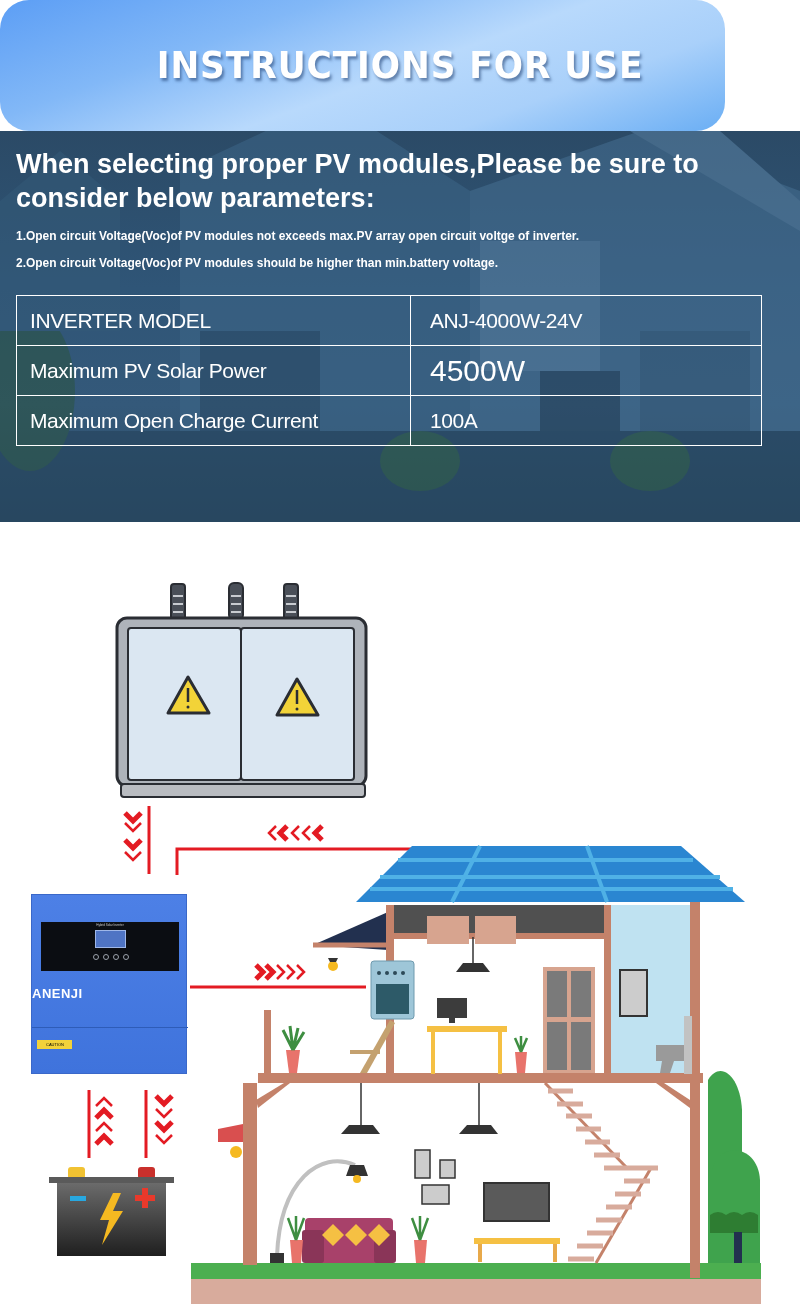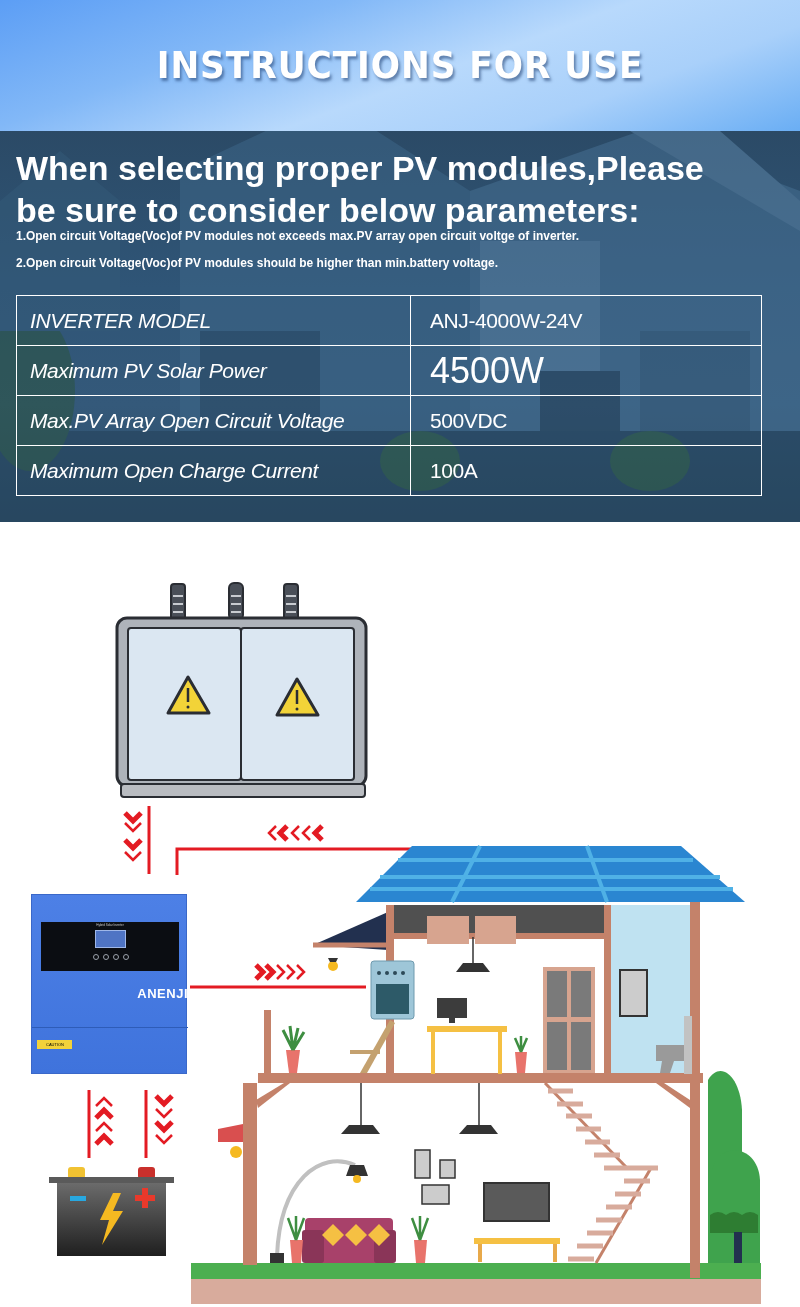--- a/index.html
+++ b/index.html
@@ -1,52 +1,52 @@
 <!DOCTYPE html>
 <html><head>
 <meta charset="utf-8">
 <style>
   * { box-sizing: border-box; margin: 0; padding: 0; }
   body { width: 800px; height: 1307px; background: #ffffff; font-family: "Liberation Sans", sans-serif; position: relative; overflow: hidden; }
 
   
-  .banner { position: absolute; left: 0; top: 0; width: 800px; height: 131px;
-    background: linear-gradient(160deg, #5c9ef5 0%, #82b8f7 30%, #b8d9fc 55%, #a9d0fa 75%, #6aaef4 100%); }
+  .banner { position: absolute; left: 0; top: 0; width: 725px; height: 131px;
+    background: linear-gradient(160deg, #5c9ef5 0%, #82b8f7 30%, #b8d9fc 55%, #a9d0fa 75%, #6aaef4 100%); border-radius: 29px; }
   .banner-title { position: absolute; left: 0; top: 44px; width: 800px; text-align: center;
     font-family: "DejaVu Sans", sans-serif; font-weight: bold; font-size: 37px; letter-spacing: 1px;
     color: #ffffff; text-shadow: 2px 3px 3px rgba(30,60,110,0.55); transform: scaleX(0.93); }
 
   
   .params { position: absolute; left: 0; top: 131px; width: 800px; height: 391px; overflow: hidden;
     background: linear-gradient(180deg, #2b4a66 0%, #2f5577 40%, #34597a 70%, #2d4e68 100%); }
   .params .bg-house { position: absolute; inset: 0; opacity: 0.55; }
   .params-heading { position: absolute; left: 16px; top: 16px; width: 700px; color: #ffffff;
-    font-weight: bold; font-size: 34px; line-height: 42px; }
+    font-weight: bold; font-size: 27px; line-height: 34px; }
   .params-note { position: absolute; left: 16px; color: #ffffff; font-weight: bold; font-size: 13px; white-space: nowrap; transform-origin: left; transform: scaleX(0.92); }
   .params-note.n1 { top: 97px; }
   .params-note.n2 { top: 124px; }
 
   .spec-table { position: absolute; left: 16px; top: 164px; width: 746px; border-collapse: collapse; }
   .spec-table td { border: 1px solid #ffffff; color: #ffffff; height: 50px; font-size: 21px; padding: 0 13px; vertical-align: middle; letter-spacing: -0.4px; }
-  .spec-table td.k { width: 394px; font-style: italic; }
+  .spec-table td.k { width: 394px; }
   .spec-table td.v { padding-left: 19px; }
-  .spec-table td.big { font-size: 36px; letter-spacing: 0; }
+  .spec-table td.big { font-size: 30px; letter-spacing: 0; }
 
   
   .diagram { position: absolute; left: 0; top: 522px; width: 800px; height: 785px; }
   .diagram svg { position: absolute; left: 0; top: 0; }
 
   .inverter { position: absolute; left: 31px; top: 372px; width: 156px; height: 180px;
     background: linear-gradient(180deg, #4d80e6 0%, #3f73dc 100%); border: 1px solid #3a68c9; }
   .inv-panel { position: absolute; left: 9px; top: 27px; width: 138px; height: 49px; background: #0b0d12; }
   .inv-screen { position: absolute; left: 54px; top: 8px; width: 31px; height: 18px; background: #4f74c4; border: 1px solid #9fb7e8; }
   .inv-panel-title { position: absolute; left: 0; top: 1px; width: 138px; text-align: center; color: #c9c9c9; font-size: 3px; }
   .inv-btns { position: absolute; left: 52px; top: 32px; width: 36px; display: flex; justify-content: space-between; }
   .inv-btn { width: 6px; height: 6px; border-radius: 50%; border: 1px solid #9aa0aa; }
-  .inv-logo { position: absolute; left: 0; top: 91px; width: 156px; text-align: right; color: #ffffff; font-weight: bold; font-size: 13px; letter-spacing: 0.5px; }
+  .inv-logo { position: absolute; left: 0; top: 91px; width: 156px; text-align: left; color: #ffffff; font-weight: bold; font-size: 13px; letter-spacing: 0.5px; }
   .inv-divider { position: absolute; left: 0; top: 132px; width: 156px; height: 1px; background: #2e5cb8; }
   .inv-caution { position: absolute; left: 5px; top: 145px; width: 35px; height: 9px; background: #f2d23a; font-size: 4px; color: #000; line-height: 9px; padding-left: 9px; }
 </style>
 </head>
 <body>
 
 <div class="banner">
   <div class="banner-title">INSTRUCTIONS FOR USE</div>
 </div>
 
@@ -73,24 +73,20 @@
     <tbody>
         <tr>
       <td class="k">INVERTER MODEL</td>
       <td class="v">ANJ-4000W-24V</td>
     </tr>
     <tr>
       <td class="k">Maximum PV Solar Power</td>
       <td class="v big">4500W</td>
     </tr>
     <tr>
-      <td class="k">Max.PV Array Open Circuit Voltage</td>
-      <td class="v">500VDC</td>
-    </tr>
-    <tr>
       <td class="k">Maximum Open Charge Current</td>
       <td class="v">100A</td>
     </tr>
   </tbody>
     </table>
 </div>
 
 <div class="diagram">
   <svg width="800" height="785" viewBox="0 522 800 785">
 

